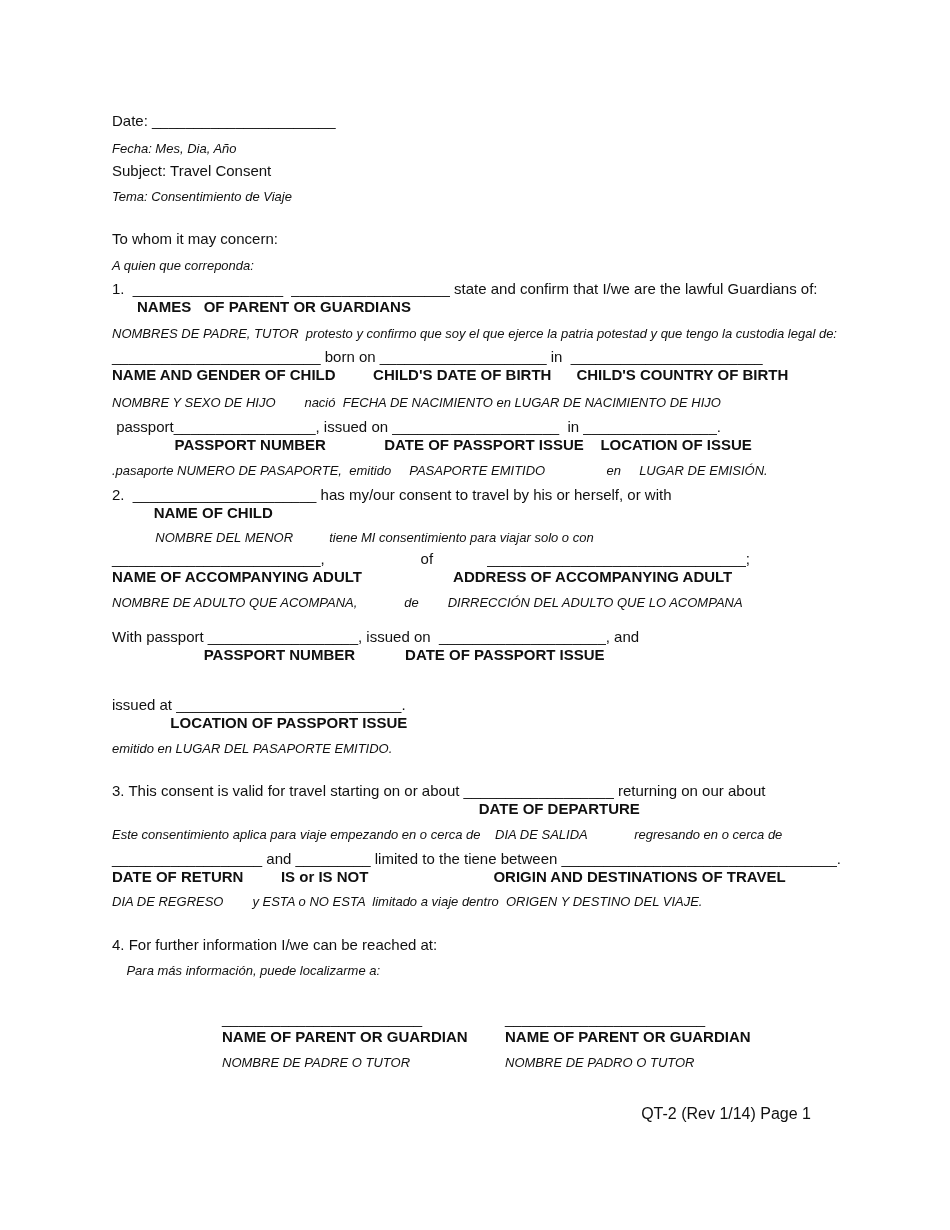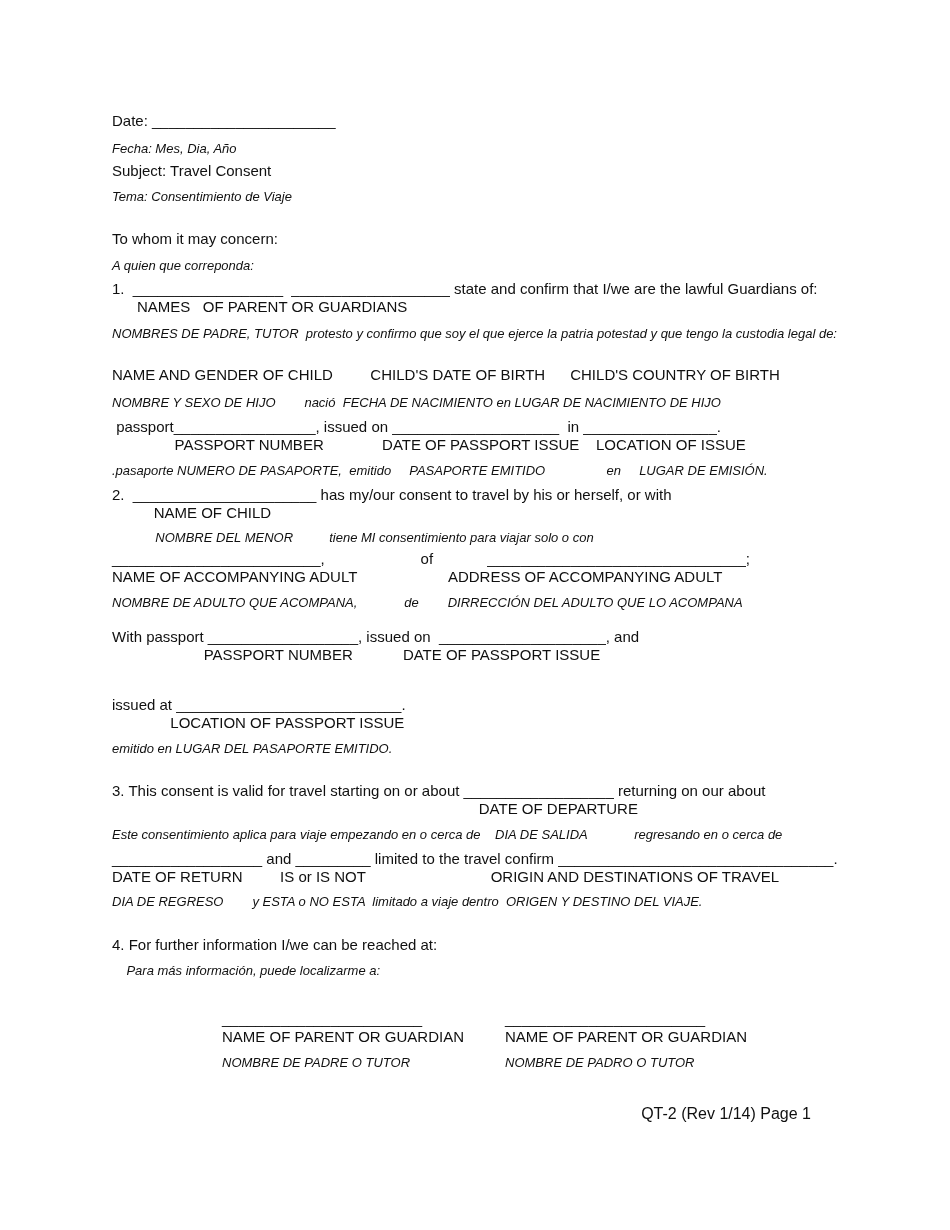--- a/index.html
+++ b/index.html
@@ -17,21 +17,21 @@
     overflow: hidden;
   }
   .ln {
     position: absolute;
     left: 112px;
     white-space: pre;
     line-height: 1.15;
     color: #101010;
   }
   .body { font-size: 15px; }
-  .cap  { font-size: 15px; }
+  .cap  { font-size: 15px; font-weight: bold; }
   .note { font-size: 13px; font-style: italic; margin-top: 12px; }
   .footer {
     position: absolute;
     right: 112px;
     left: auto;
     font-size: 16px;
     white-space: pre;
   }
 </style>
 </head>
@@ -45,20 +45,21 @@
   <div class="ln body" style="top:162px">Subject: Travel Consent</div>
   <div class="ln note" style="top:178px">Tema: Consentimiento de Viaje</div>
 
   <div class="ln body" style="top:230px">To whom it may concern:</div>
   <div class="ln note" style="top:247px">A quien que correponda:</div>
 
   <div class="ln body" style="top:280px">1.  __________________  ___________________ state and confirm that I/we are the lawful Guardians of:</div>
   <div class="ln cap" style="top:298px">      NAMES   OF PARENT OR GUARDIANS</div>
   <div class="ln note" style="top:315px">NOMBRES DE PADRE, TUTOR  protesto y confirmo que soy el que ejerce la patria potestad y que tengo la custodia legal de:</div>
 
+  <div class="ln body" style="top:348px">_________________________ born on ____________________ in  _______________________</div>
   <div class="ln cap" style="top:366px">NAME AND GENDER OF CHILD         CHILD'S DATE OF BIRTH      CHILD'S COUNTRY OF BIRTH</div>
   <div class="ln note" style="top:384px">NOMBRE Y SEXO DE HIJO        nació  FECHA DE NACIMIENTO en LUGAR DE NACIMIENTO DE HIJO</div>
 
   <div class="ln body" style="top:418px"> passport_________________, issued on ____________________  in ________________.</div>
   <div class="ln cap" style="top:436px">               PASSPORT NUMBER              DATE OF PASSPORT ISSUE    LOCATION OF ISSUE</div>
   <div class="ln note" style="top:452px">.pasaporte NUMERO DE PASAPORTE,  emitido     PASAPORTE EMITIDO                 en     LUGAR DE EMISIÓN.</div>
 
   <div class="ln body" style="top:486px">2.  ______________________ has my/our consent to travel by his or herself, or with</div>
   <div class="ln cap" style="top:504px">          NAME OF CHILD</div>
   <div class="ln note" style="top:519px">            NOMBRE DEL MENOR          tiene MI consentimiento para viajar solo o con</div>
@@ -71,21 +72,21 @@
   <div class="ln cap" style="top:646px">                      PASSPORT NUMBER            DATE OF PASSPORT ISSUE</div>
 
   <div class="ln body" style="top:696px">issued at ___________________________.</div>
   <div class="ln cap" style="top:714px">              LOCATION OF PASSPORT ISSUE</div>
   <div class="ln note" style="top:730px">emitido en LUGAR DEL PASAPORTE EMITIDO.</div>
 
   <div class="ln body" style="top:782px">3. This consent is valid for travel starting on or about __________________ returning on our about</div>
   <div class="ln cap" style="top:800px">                                                                                        DATE OF DEPARTURE</div>
   <div class="ln note" style="top:816px">Este consentimiento aplica para viaje empezando en o cerca de    DIA DE SALIDA             regresando en o cerca de</div>
 
-  <div class="ln body" style="top:850px">__________________ and _________ limited to the travel confirm _________________________________.</div>
+  <div class="ln body" style="top:850px">__________________ and _________ limited to the tiene between _________________________________.</div>
   <div class="ln cap" style="top:868px">DATE OF RETURN         IS or IS NOT                              ORIGIN AND DESTINATIONS OF TRAVEL</div>
   <div class="ln note" style="top:883px">DIA DE REGRESO        y ESTA o NO ESTA  limitado a viaje dentro  ORIGEN Y DESTINO DEL VIAJE.</div>
 
   <div class="ln body" style="top:936px">4. For further information I/we can be reached at:</div>
   <div class="ln note" style="top:952px">    Para más información, puede localizarme a:</div>
 
   <div class="ln body" style="top:1010px; left:222px">________________________</div>
   <div class="ln cap" style="top:1028px; left:222px">NAME OF PARENT OR GUARDIAN</div>
   <div class="ln note" style="top:1044px; left:222px">NOMBRE DE PADRE O TUTOR</div>
 

